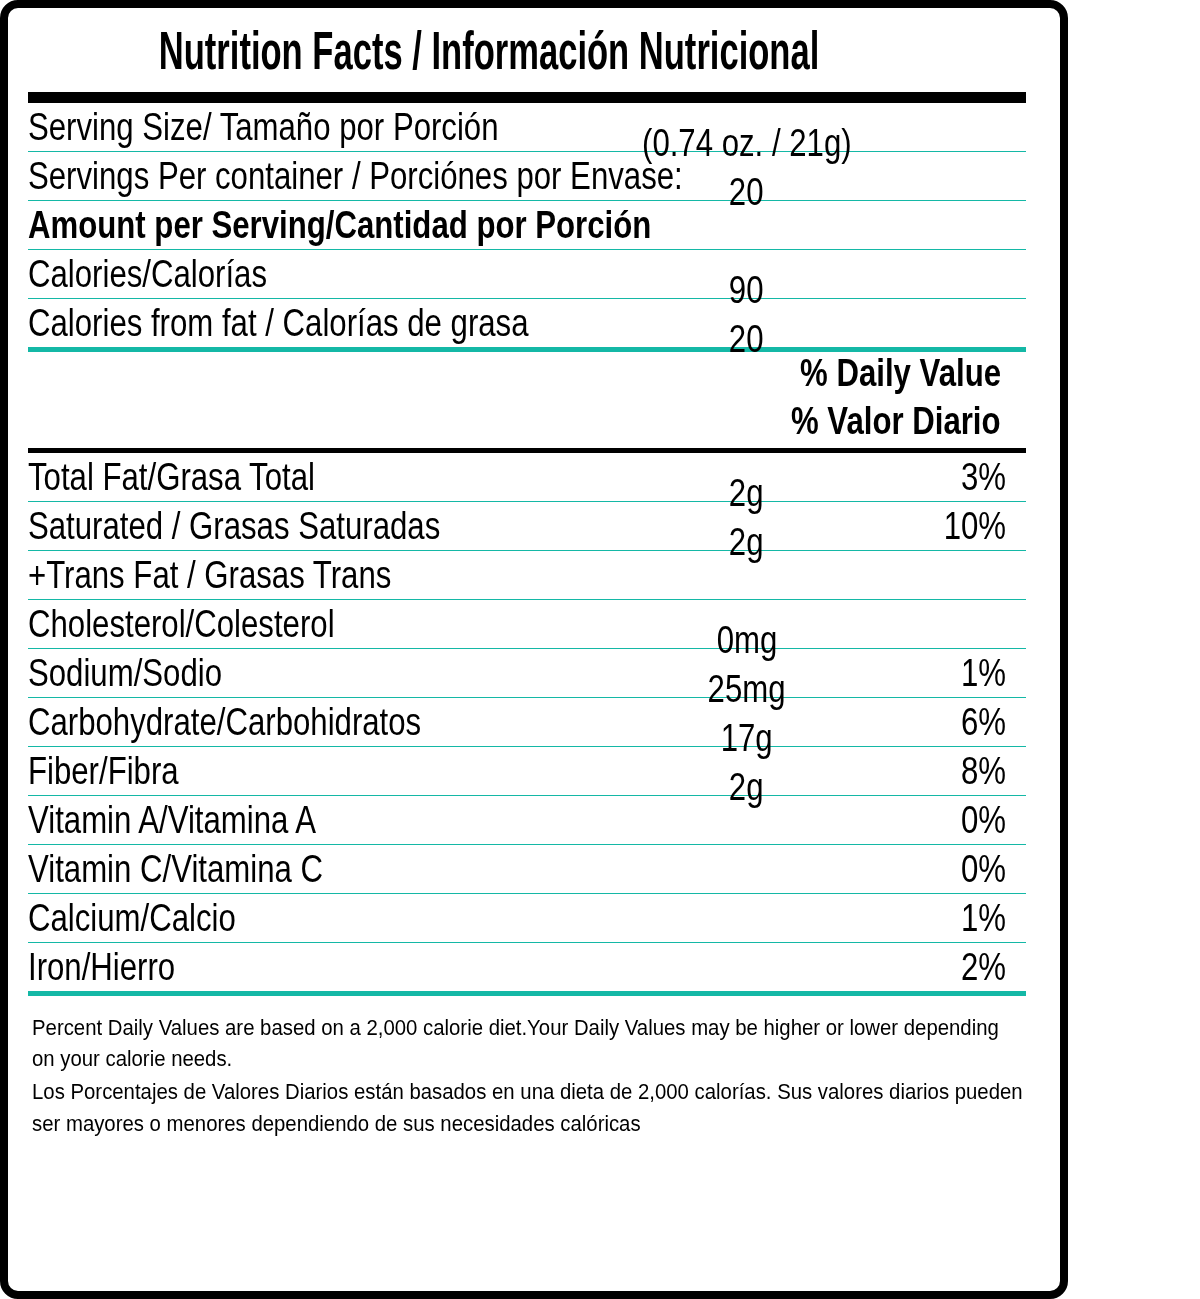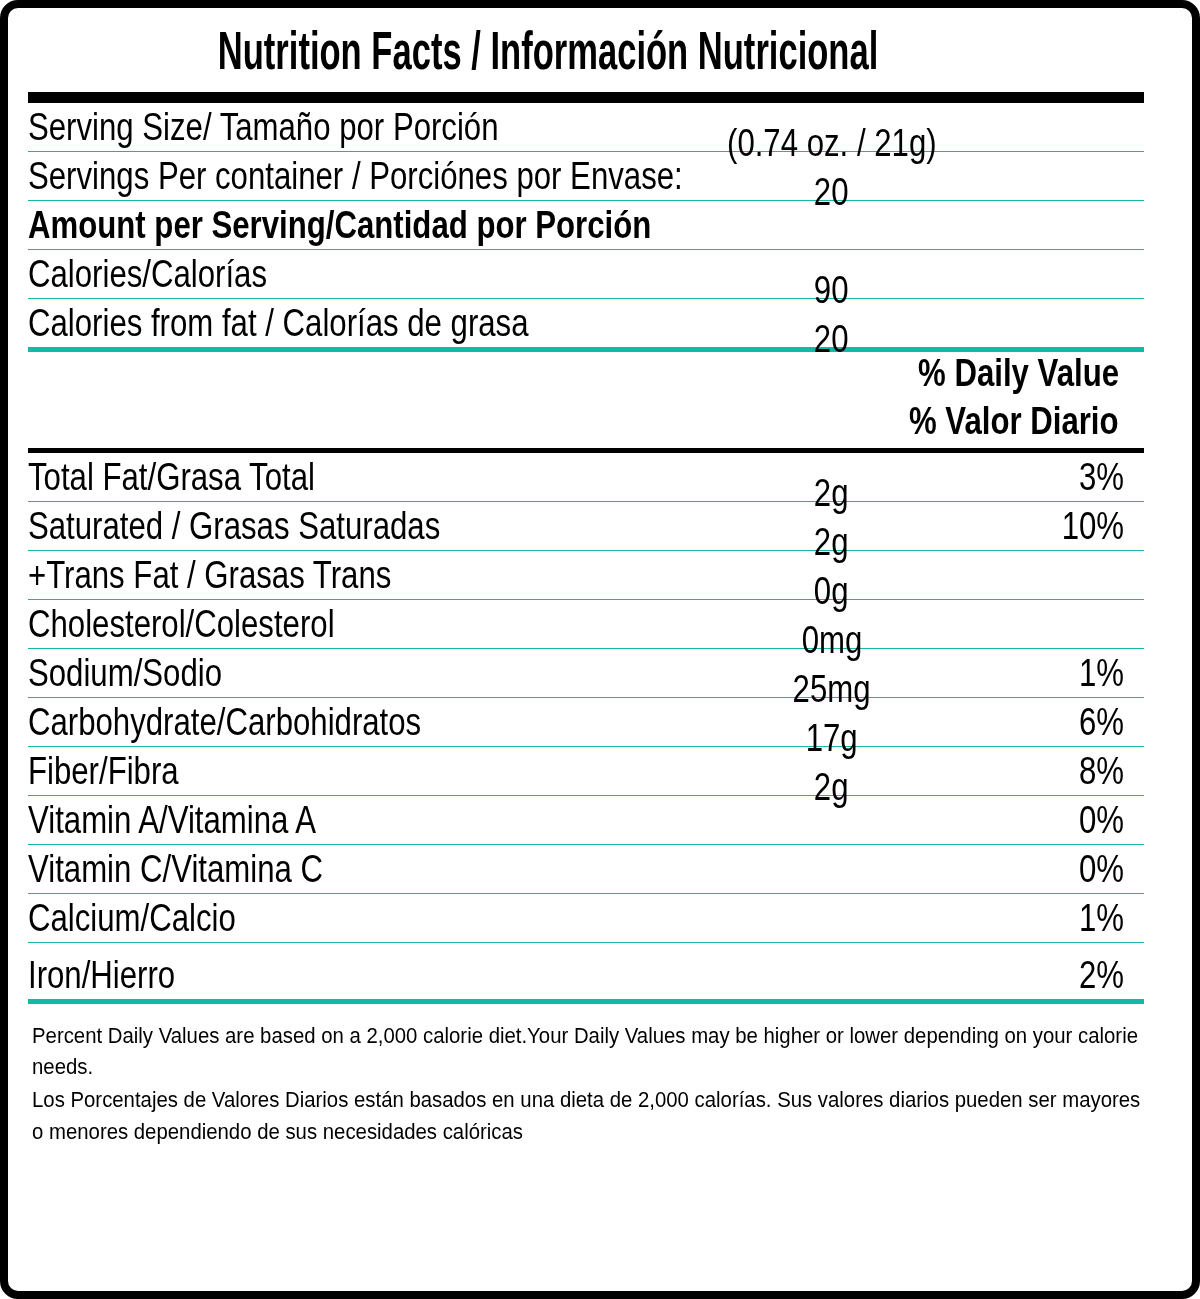--- a/index.html
+++ b/index.html
@@ -1,25 +1,25 @@
 <!DOCTYPE html>
 <html><head>
 <meta charset="utf-8">
 <style>
   html, body { margin: 0; padding: 0; background: #ffffff; }
   body { width: 1200px; height: 1299px; font-family: "Liberation Sans", sans-serif; color: #000; }
 
   .nf-label {
     box-sizing: border-box;
-    width: 1200px;
+    width: 1068px;
     height: 1299px;
     background: #ffffff;
     border: 8px solid #000;
     border-radius: 18px;
-    padding: 0 48px 0 20px;
+    padding: 0 34px 0 20px;
     overflow: hidden;
   }
 
   
   .title-area {
     height: 84px;
     display: flex;
     align-items: center;
     justify-content: center;
     padding-right: 75px;
@@ -97,21 +97,21 @@
     font-size: 38px;
     font-weight: bold;
   }
   .dv-line .inner {
     display: inline-block;
     white-space: nowrap;
     transform: scaleX(0.82);
     transform-origin: 100% 50%;
   }
 
-  #nutrient-rows .row:last-child { border-bottom-width: 5px; margin-top: 8px; }
+  #nutrient-rows .row:last-child { border-bottom-width: 5px; }
 
   
   .footnote {
     padding: 16px 0 0 4px;
     font-size: 22px;
     line-height: 1.42;
   }
   .footnote p {
     margin: 0 0 2px 0;
     width: 108%;
@@ -187,23 +187,20 @@
     <span class="val">
           <span class="inner">2g</span>
         </span>
     <span class="pct">
           <span class="inner">10%</span>
         </span>
   </div>
 
   <div class="row">
     <span class="lbl">+Trans Fat / Grasas Trans</span>
-    <span class="val">
-          <span class="inner">0g</span>
-        </span>
     <span class="pct">
           <span class="inner"></span>
         </span>
   </div>
 
   <div class="row">
     <span class="lbl">Cholesterol/Colesterol</span>
     <span class="val">
           <span class="inner">0mg</span>
         </span>

